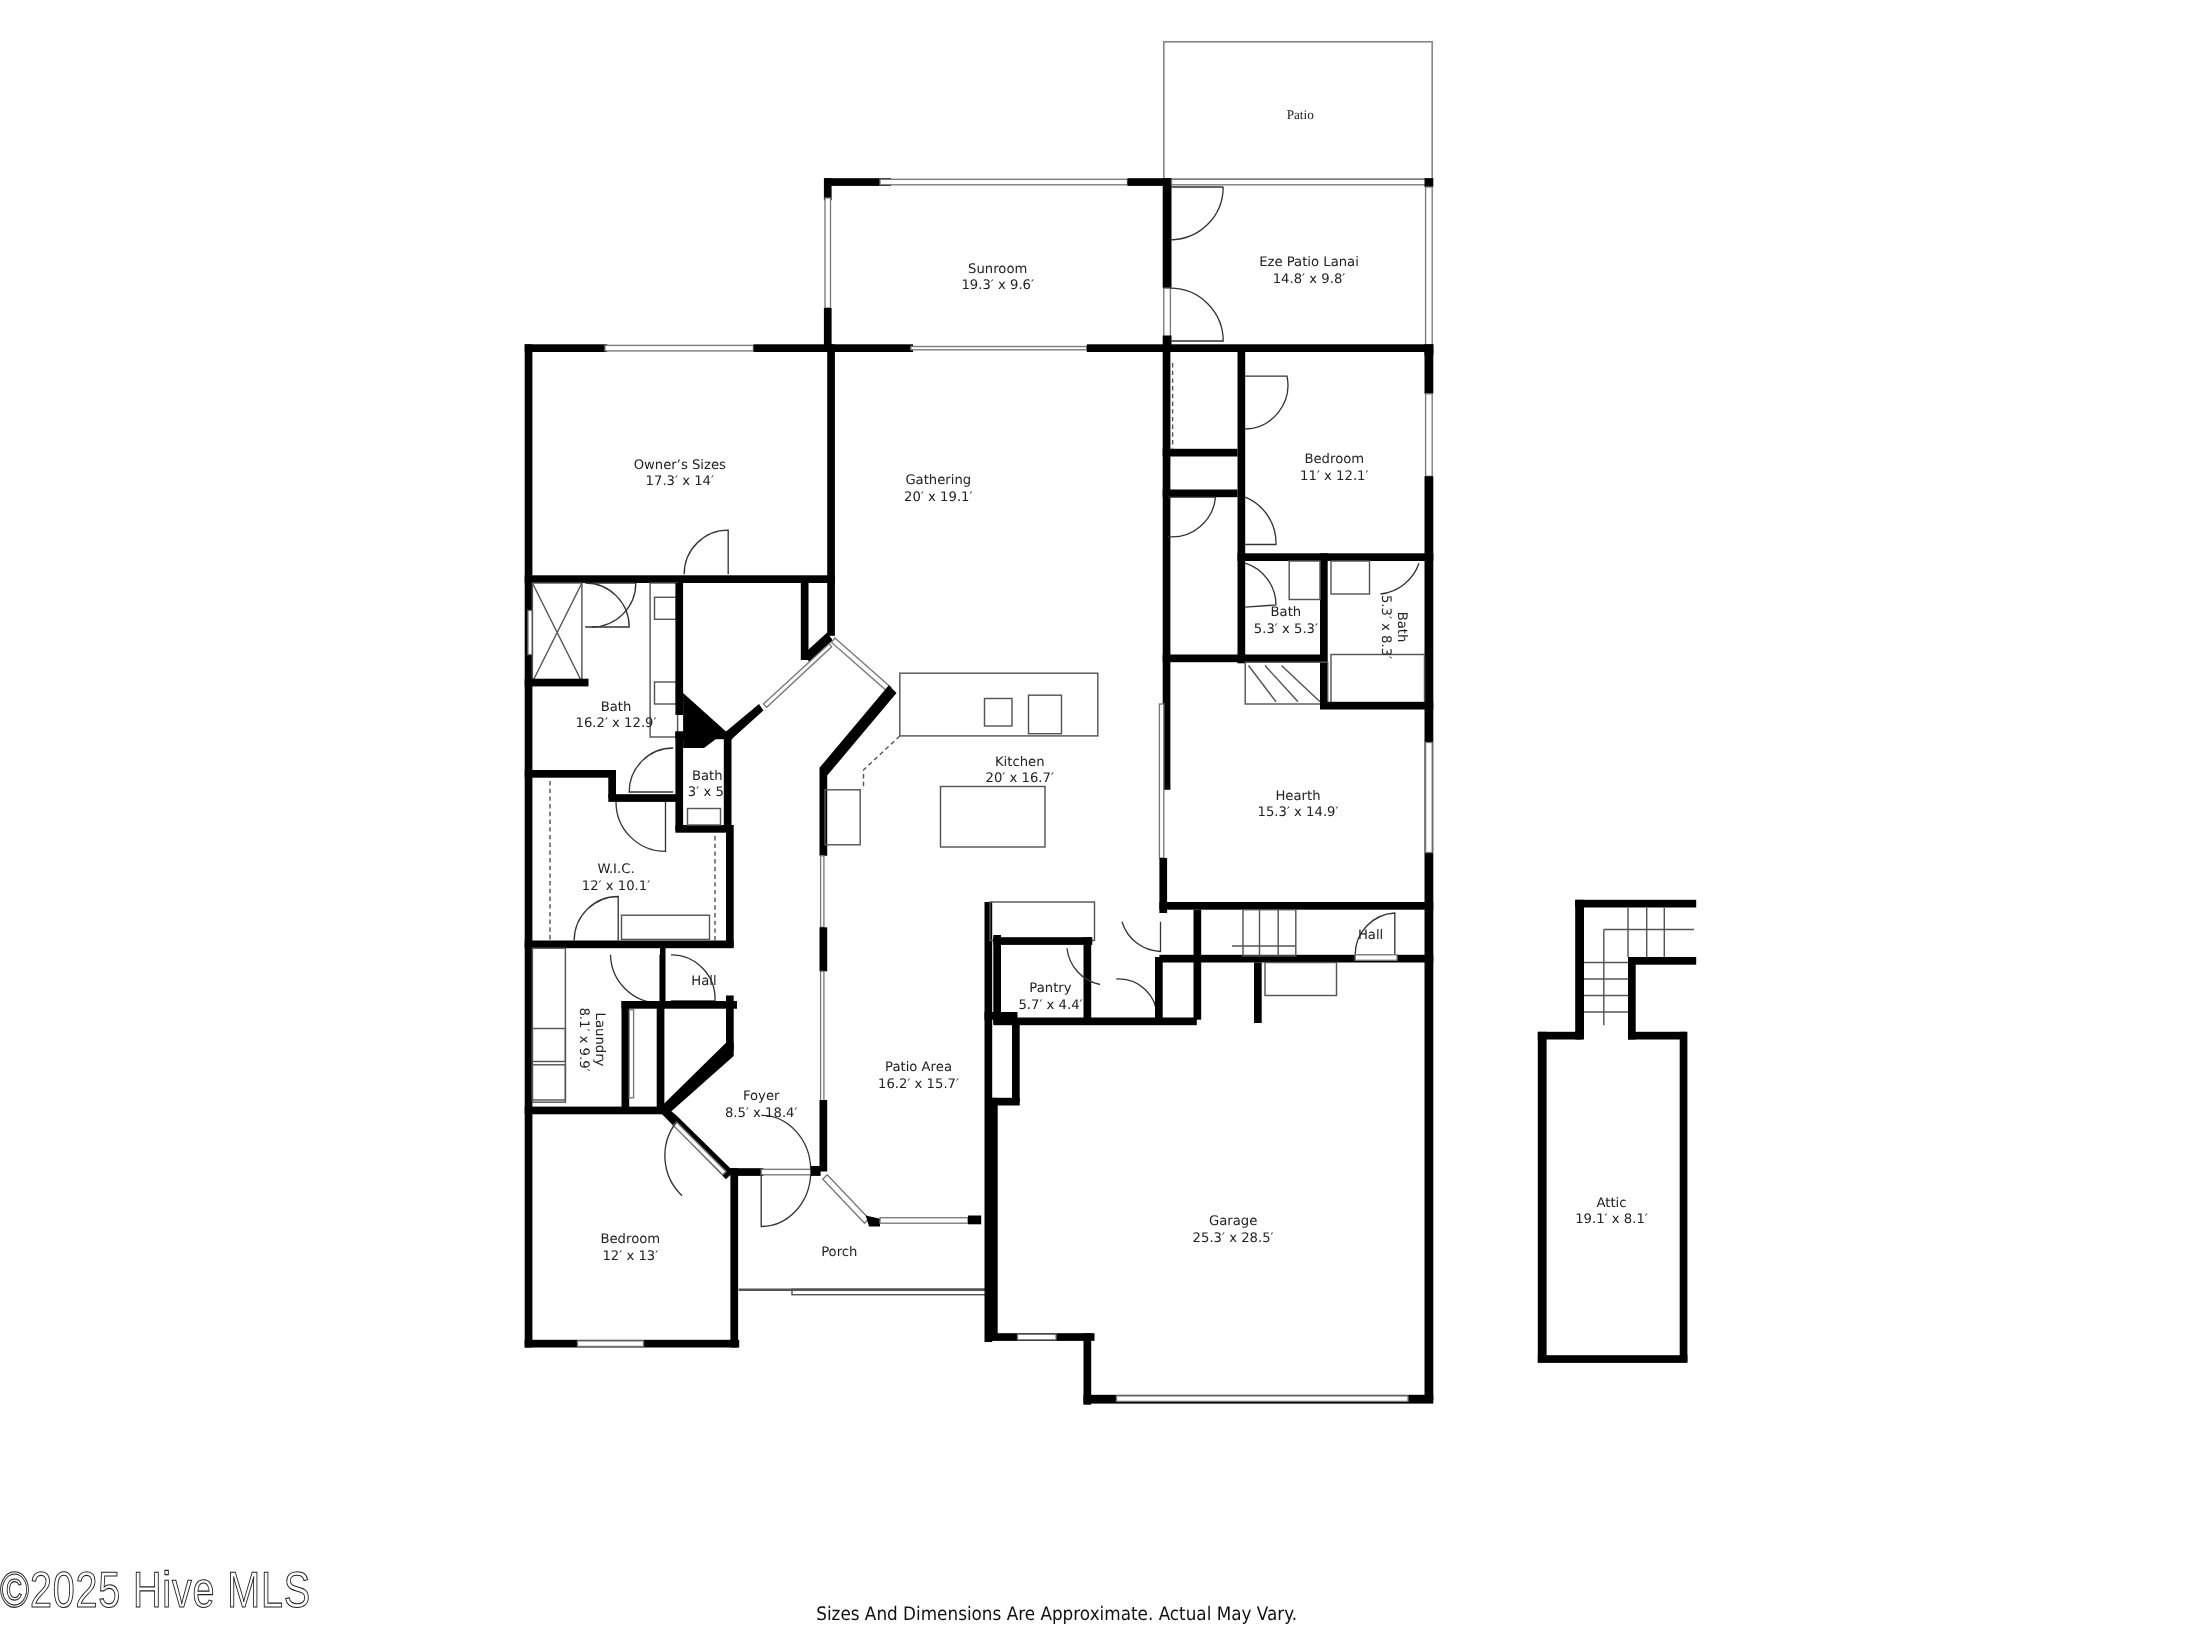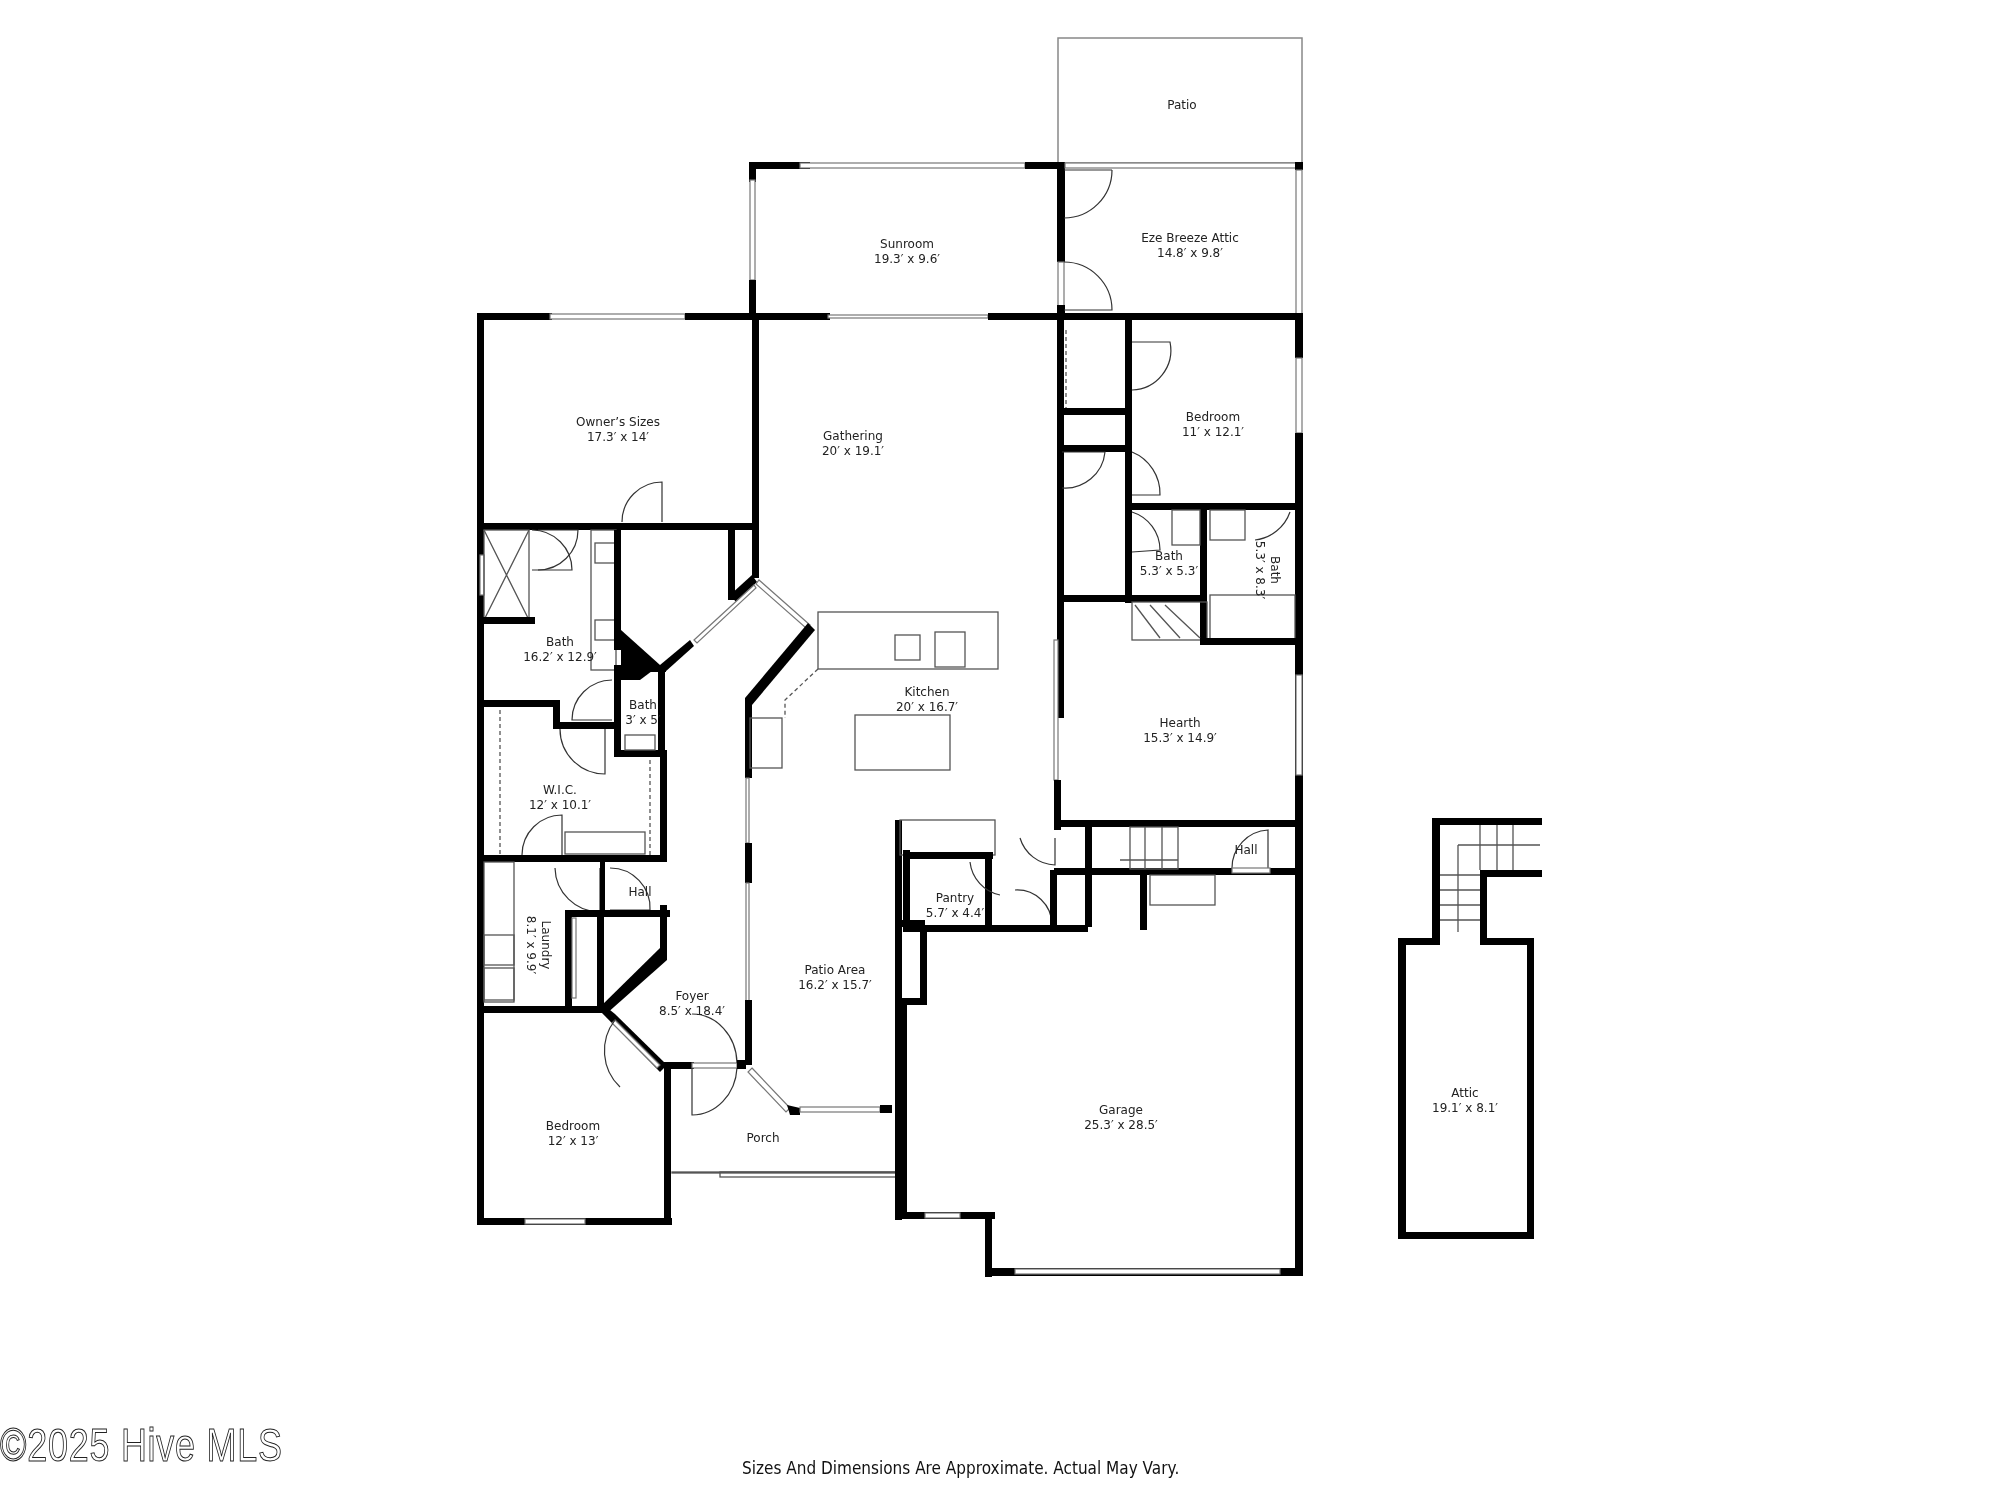--- a/index.html
+++ b/index.html
@@ -232,29 +232,29 @@
     <rect class="wall" x="1432" y="818" width="110" height="7"></rect>
     <rect class="wall" x="1480" y="870" width="62" height="7"></rect>
     <rect class="wall" x="1480" y="870" width="7" height="75"></rect>
     <rect class="wall" x="1480" y="938" width="53" height="7"></rect>
     <rect class="wall" x="1527" y="938" width="7" height="300"></rect>
     <rect class="wall" x="1398" y="1232" width="136" height="7"></rect>
     <path class="thin" d="M1480 825 L1480 870 M1497 825 L1497 870 M1513 825 L1513 870 M1440 875 L1480 875 M1440 890 L1480 890 M1440 905 L1480 905 M1440 920 L1480 920 M1458 845 L1540 845 M1458 845 L1458 932"></path>
   </g>
 </svg>
 
-<div class="room-label" style="left:1182px;top:105px;">
+<div class="room-label" style="left:1182px;top:105px;font-family:Liberation Serif, serif;">
     <span class="nm">Patio</span>
   </div>
 <div class="room-label" style="left:907px;top:252px;">
     <span class="nm">Sunroom</span>
     <span class="dim">19.3′ x 9.6′</span>
   </div>
 <div class="room-label" style="left:1190px;top:246px;">
-    <span class="nm">Eze Breeze Attic</span>
+    <span class="nm">Eze Patio Lanai</span>
     <span class="dim">14.8′ x 9.8′</span>
   </div>
 <div class="room-label" style="left:618px;top:430px;">
     <span class="nm">Owner’s Sizes</span>
     <span class="dim">17.3′ x 14′</span>
   </div>
 <div class="room-label" style="left:853px;top:444px;">
     <span class="nm">Gathering</span>
     <span class="dim">20′ x 19.1′</span>
   </div>

